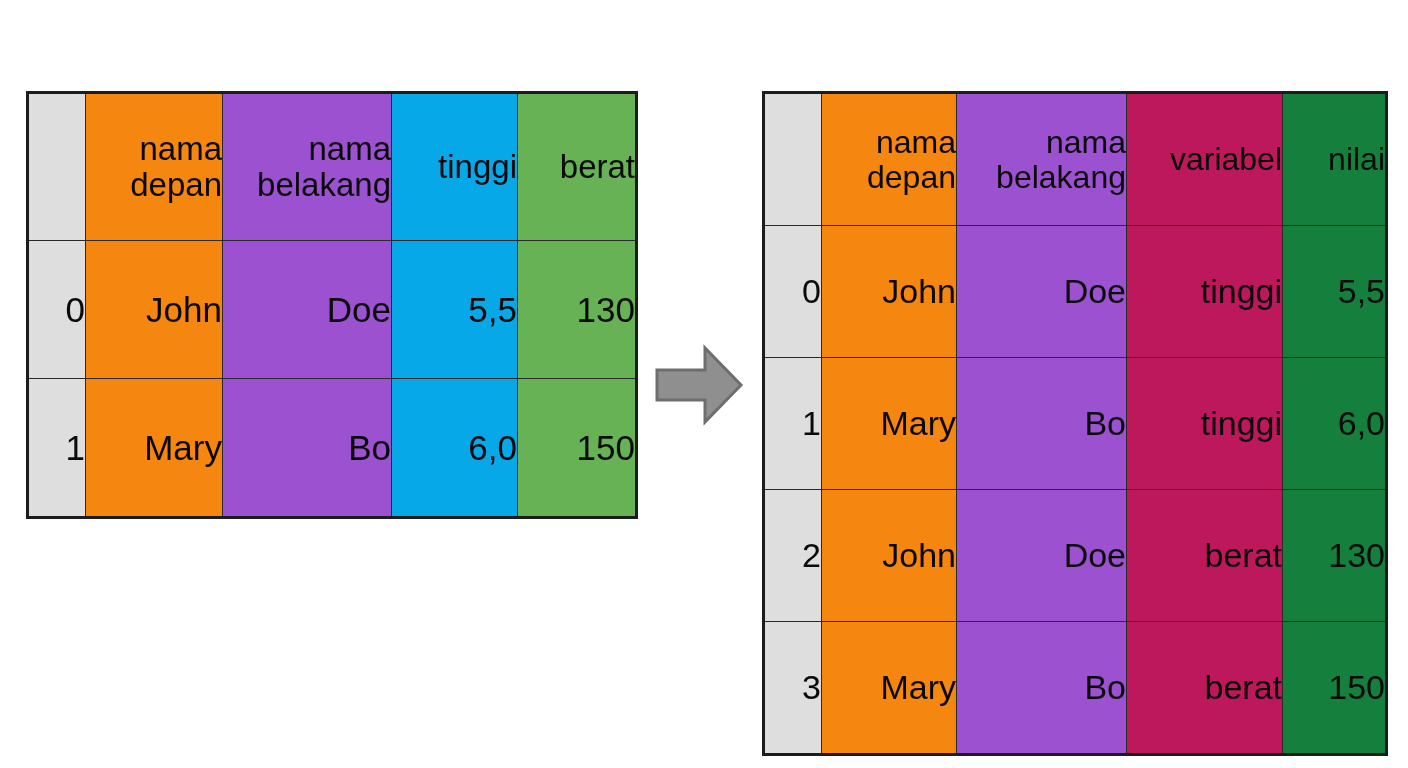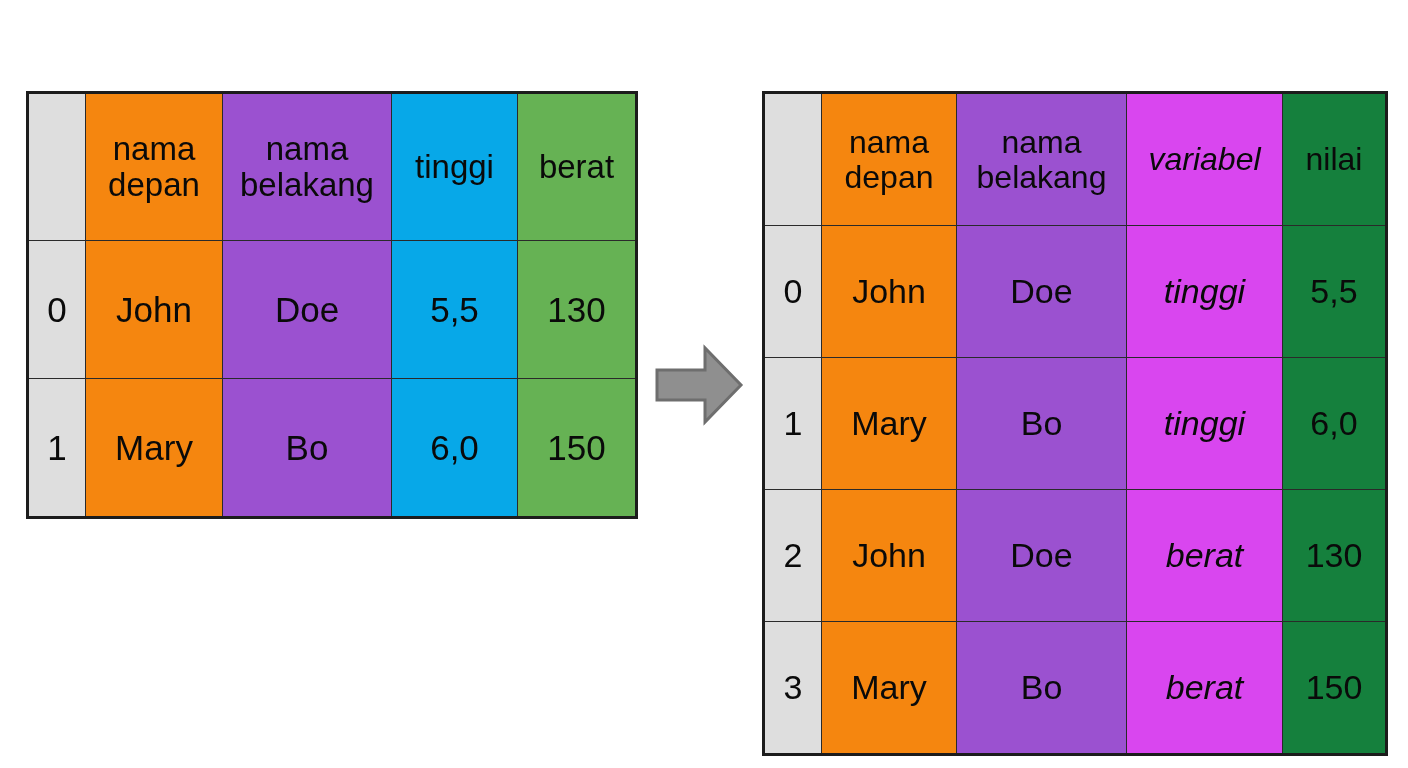--- a/index.html
+++ b/index.html
@@ -26,21 +26,21 @@
   
   .df-table {
     position: absolute;
     border-collapse: collapse;
     table-layout: fixed;
     background: #ffffff;
     border: 3px solid #1c1c1c;
   }
   .df-table td {
     border: 1.5px solid #2a2a2a;
-    text-align: center;
+    text-align: right;
     vertical-align: middle;
     color: #0a0a0a;
     font-weight: 400;
     line-height: 1.08;
     padding: 0;
     overflow: hidden;
   }
 
   
   .idx-cell {
@@ -78,21 +78,21 @@
   }
   #table-long col.c-idx   { width: 58px; }
   #table-long col.c-first { width: 135px; }
   #table-long col.c-last  { width: 170px; }
   #table-long col.c-var   { width: 156px; }
   #table-long col.c-val   { width: 104px; }
 
   #table-long tr.head-row td { height: 131px; font-size: 32px; }
   #table-long tr.body-row td { height: 131px; font-size: 34px; }
 
-  .bg-gold      { background: #d946ef; font-style: italic; }
+  .bg-gold      { background: #be185d; }
   .bg-paleyellow{ background: #15803d; }
 
   
   .hdr-stack {
     display: block;
     white-space: pre-line;
   }
 
   
   #flow-arrow {

